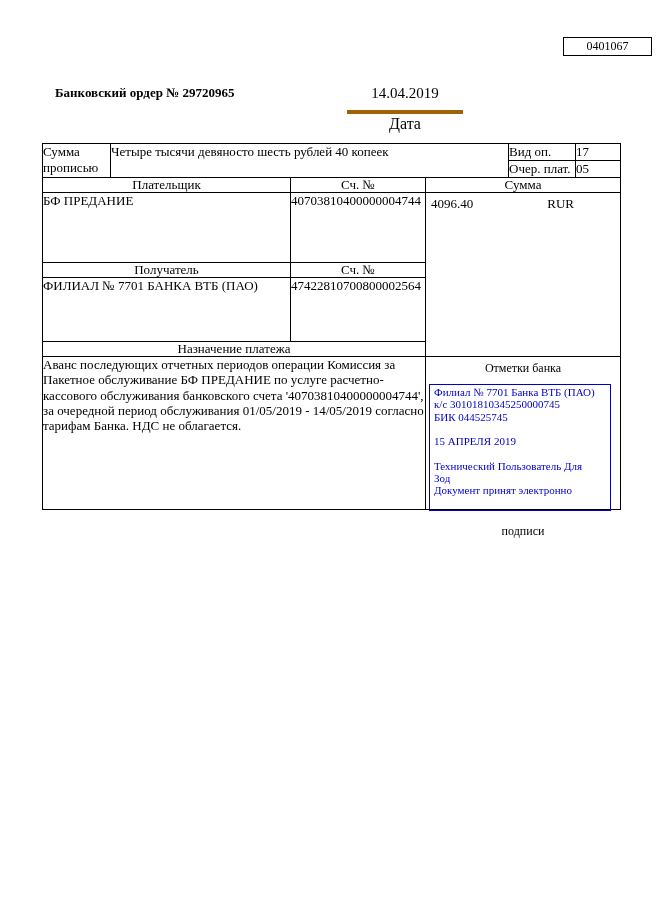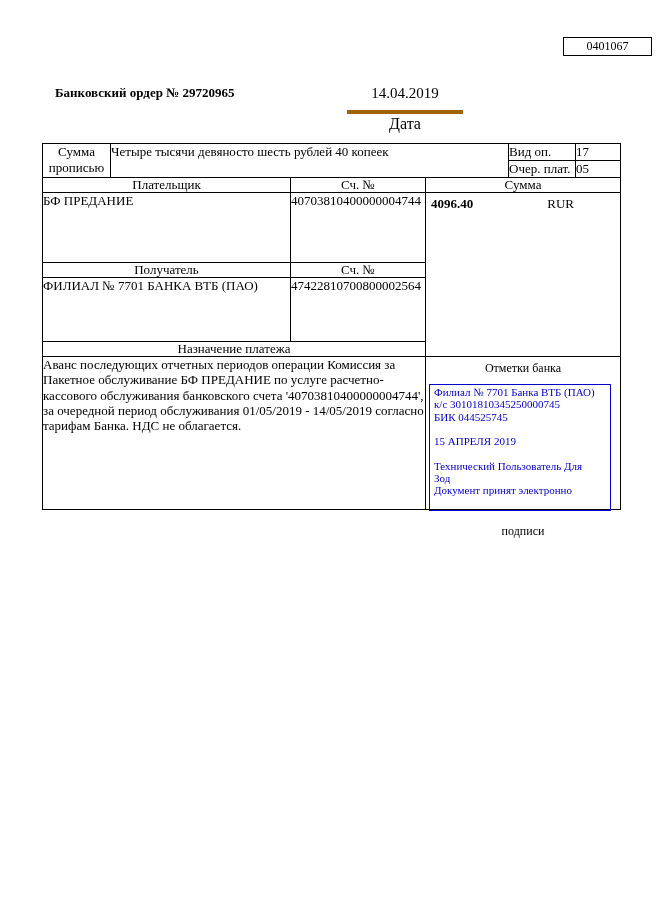--- a/index.html
+++ b/index.html
@@ -33,30 +33,30 @@
     width: 578px;
     border-collapse: collapse; table-layout: fixed;
   }
   table.order td {
     border: 1px solid #000;
     padding: 0;
     vertical-align: top;
     font-size: 13px;
     overflow: visible;
   }
-  td.lbl-small { font-size: 11px; padding: 1px 3px; line-height: 1.25; text-align: center; }
+  td.lbl-small { font-size: 11px; padding: 1px 3px; line-height: 1.25; }
   td.words { vertical-align: top; padding: 4px 6px 0 6px; }
   td.vid-lbl { font-size: 11px; vertical-align: middle; padding-left: 3px; }
   td.vid-val { font-size: 12px; vertical-align: middle; text-align: left; }
   td.hdr { font-size: 12px; text-align: center; vertical-align: middle; height: 15px; line-height: 13px; }
   td.val { padding: 3px 5px; margin-left: 46px; }
   td.acct { padding: 3px 2px 3px 4px; white-space: nowrap; font-size: 12.6px; }
   td.amount-cell { padding: 0; }
   .amount-inner { display: flex; padding-top: 3px; }
-  .amount-inner .amt { padding-left: 5px; font-weight: bold; }
+  .amount-inner .amt { padding-left: 5px; }
   .amount-inner .cur { margin-left: auto; margin-right: 46px; }
   td.purpose-cell { height: 153px; padding: 3px 5px; line-height: 1.18; }
   td.marks-cell { border: none; position: relative; }
   .marks-inner { position: absolute; left: 0; top: 0; right: 0; }
   .marks-header { text-align: center; font-size: 12px; margin-top: 4px; }
   .stamp {
     border: 1px solid #0000CC;
     color: #0000CC;
     margin: 8px 9px 0 3px;
     height: 127px;

